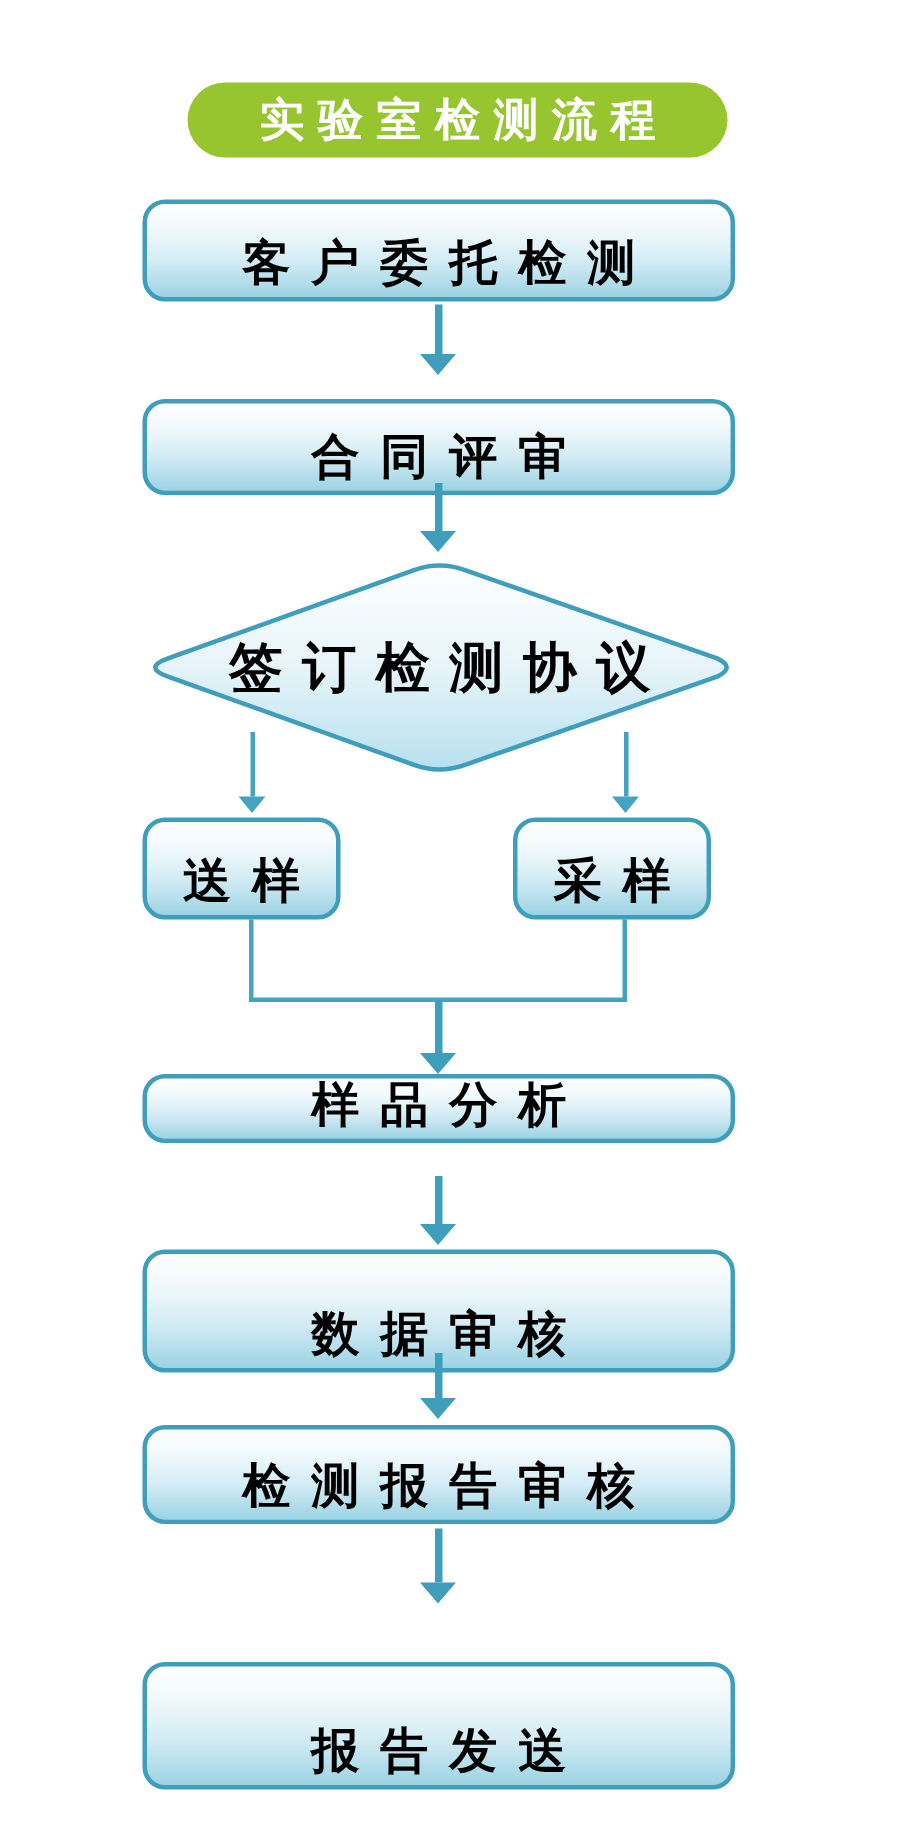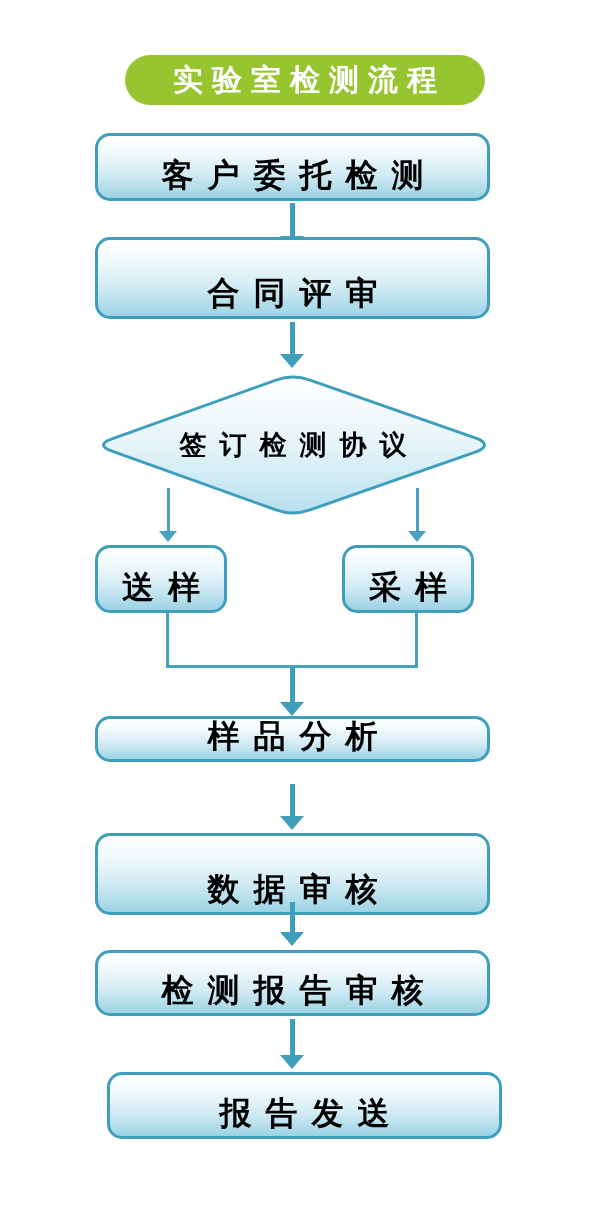--- a/index.html
+++ b/index.html
@@ -42,41 +42,41 @@
   .arrow-sm .head{width:0;height:0;border-left:9px solid transparent;border-right:9px solid transparent;border-top:11px solid var(--connector,#45A3BF);}
   
   .line{position:absolute;background:var(--connector,#45A3BF);}
   
   .diamond-wrap{position:absolute;left:91px;top:370px;width:404px;height:150px;}
   .diamond-wrap svg{position:absolute;left:0;top:0;}
   .dlabel{
     position:absolute;left:0;top:0;width:404px;height:150px;
     display:flex;align-items:center;justify-content:center;
   }
-  .dlabel .t{font-size:27px;letter-spacing:13px;margin-right:-13px;text-align:center;}
+  .dlabel .t{font-size:36px;letter-spacing:13px;margin-right:-13px;text-align:center;}
 </style>
 </head>
 <body>
 
 <div class="canvas">
 
   <div class="pill">
     <span class="t">实验室检测流程</span>
   </div>
 
   <div class="box" style="top:133px;height:68px;">
     <span class="t">客户委托检测</span>
   </div>
 
   <div class="arrow" style="left:280px;top:203px;height:47px;">
     <div class="shaft"></div>
     <div class="head"></div>
   </div>
 
-  <div class="box" style="top:237px;height:82px;">
+  <div class="box" style="top:266px;height:64px;">
     <span class="t">合同评审</span>
   </div>
 
   <div class="arrow" style="left:280px;top:322px;height:46px;">
     <div class="shaft"></div>
     <div class="head"></div>
   </div>
 
   <div class="diamond-wrap">
     <svg width="404" height="150" viewBox="0 0 404 150">
@@ -138,17 +138,17 @@
 
   <div class="box" style="top:950px;height:66px;">
     <span class="t">检测报告审核</span>
   </div>
 
   <div class="arrow" style="left:280px;top:1019px;height:50px;">
     <div class="shaft"></div>
     <div class="head"></div>
   </div>
 
-  <div class="box" style="top:1072px;height:67px;margin-left:12px;">
+  <div class="box" style="top:1108px;height:85px;">
     <span class="t">报告发送</span>
   </div>
 
 </div>
 
 </body></html>

